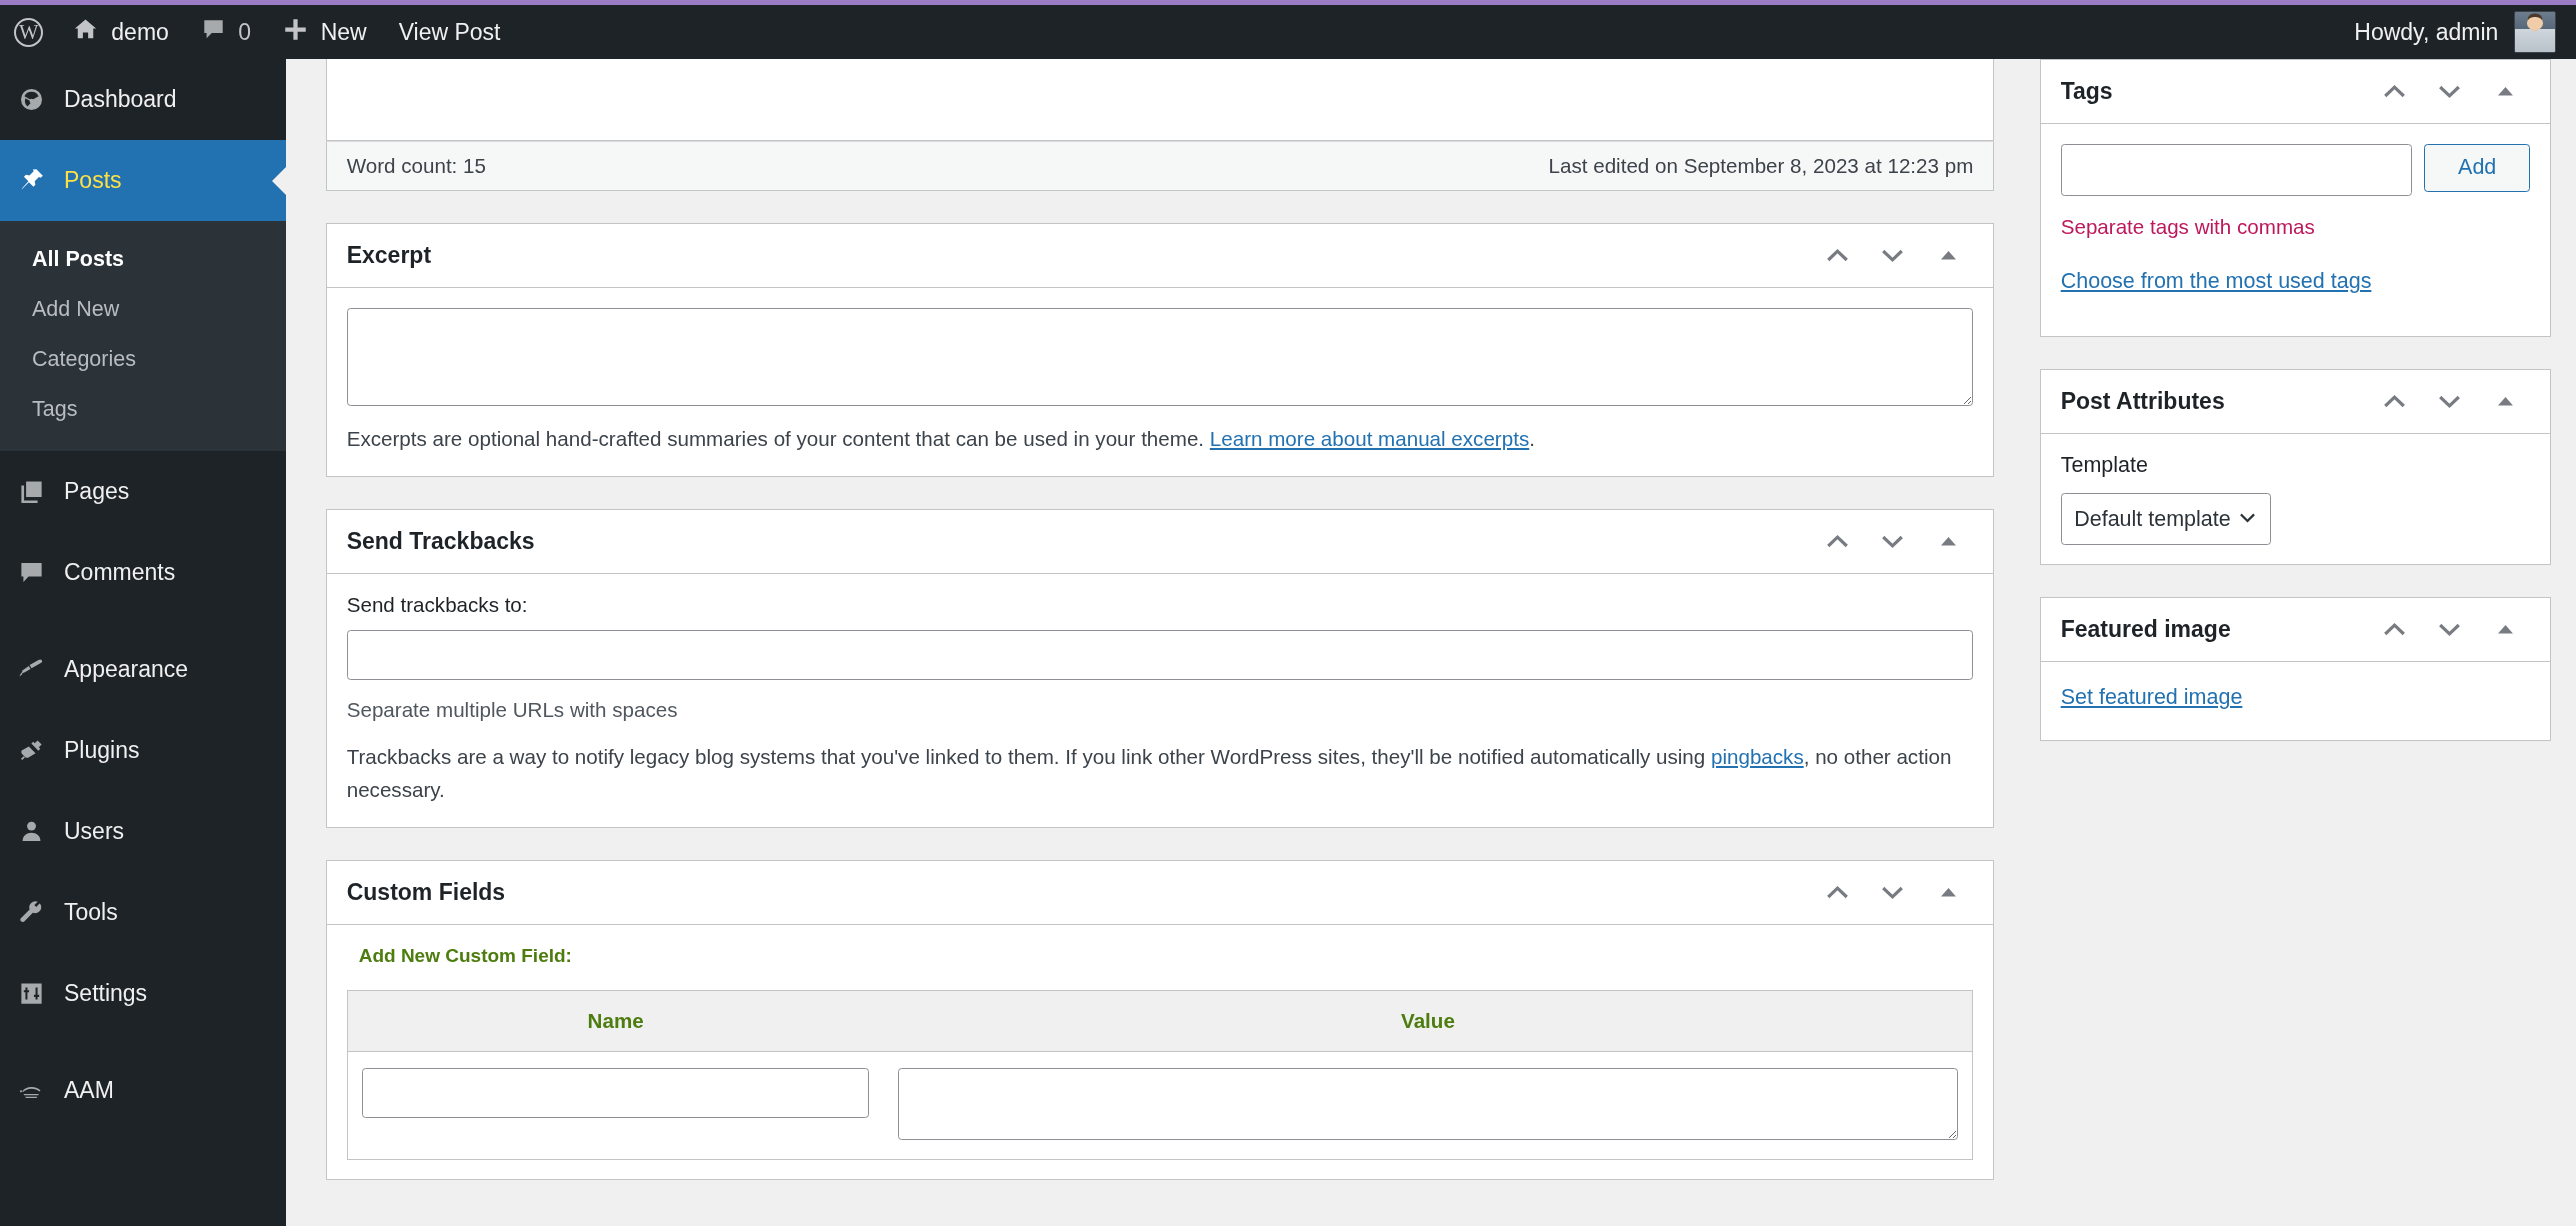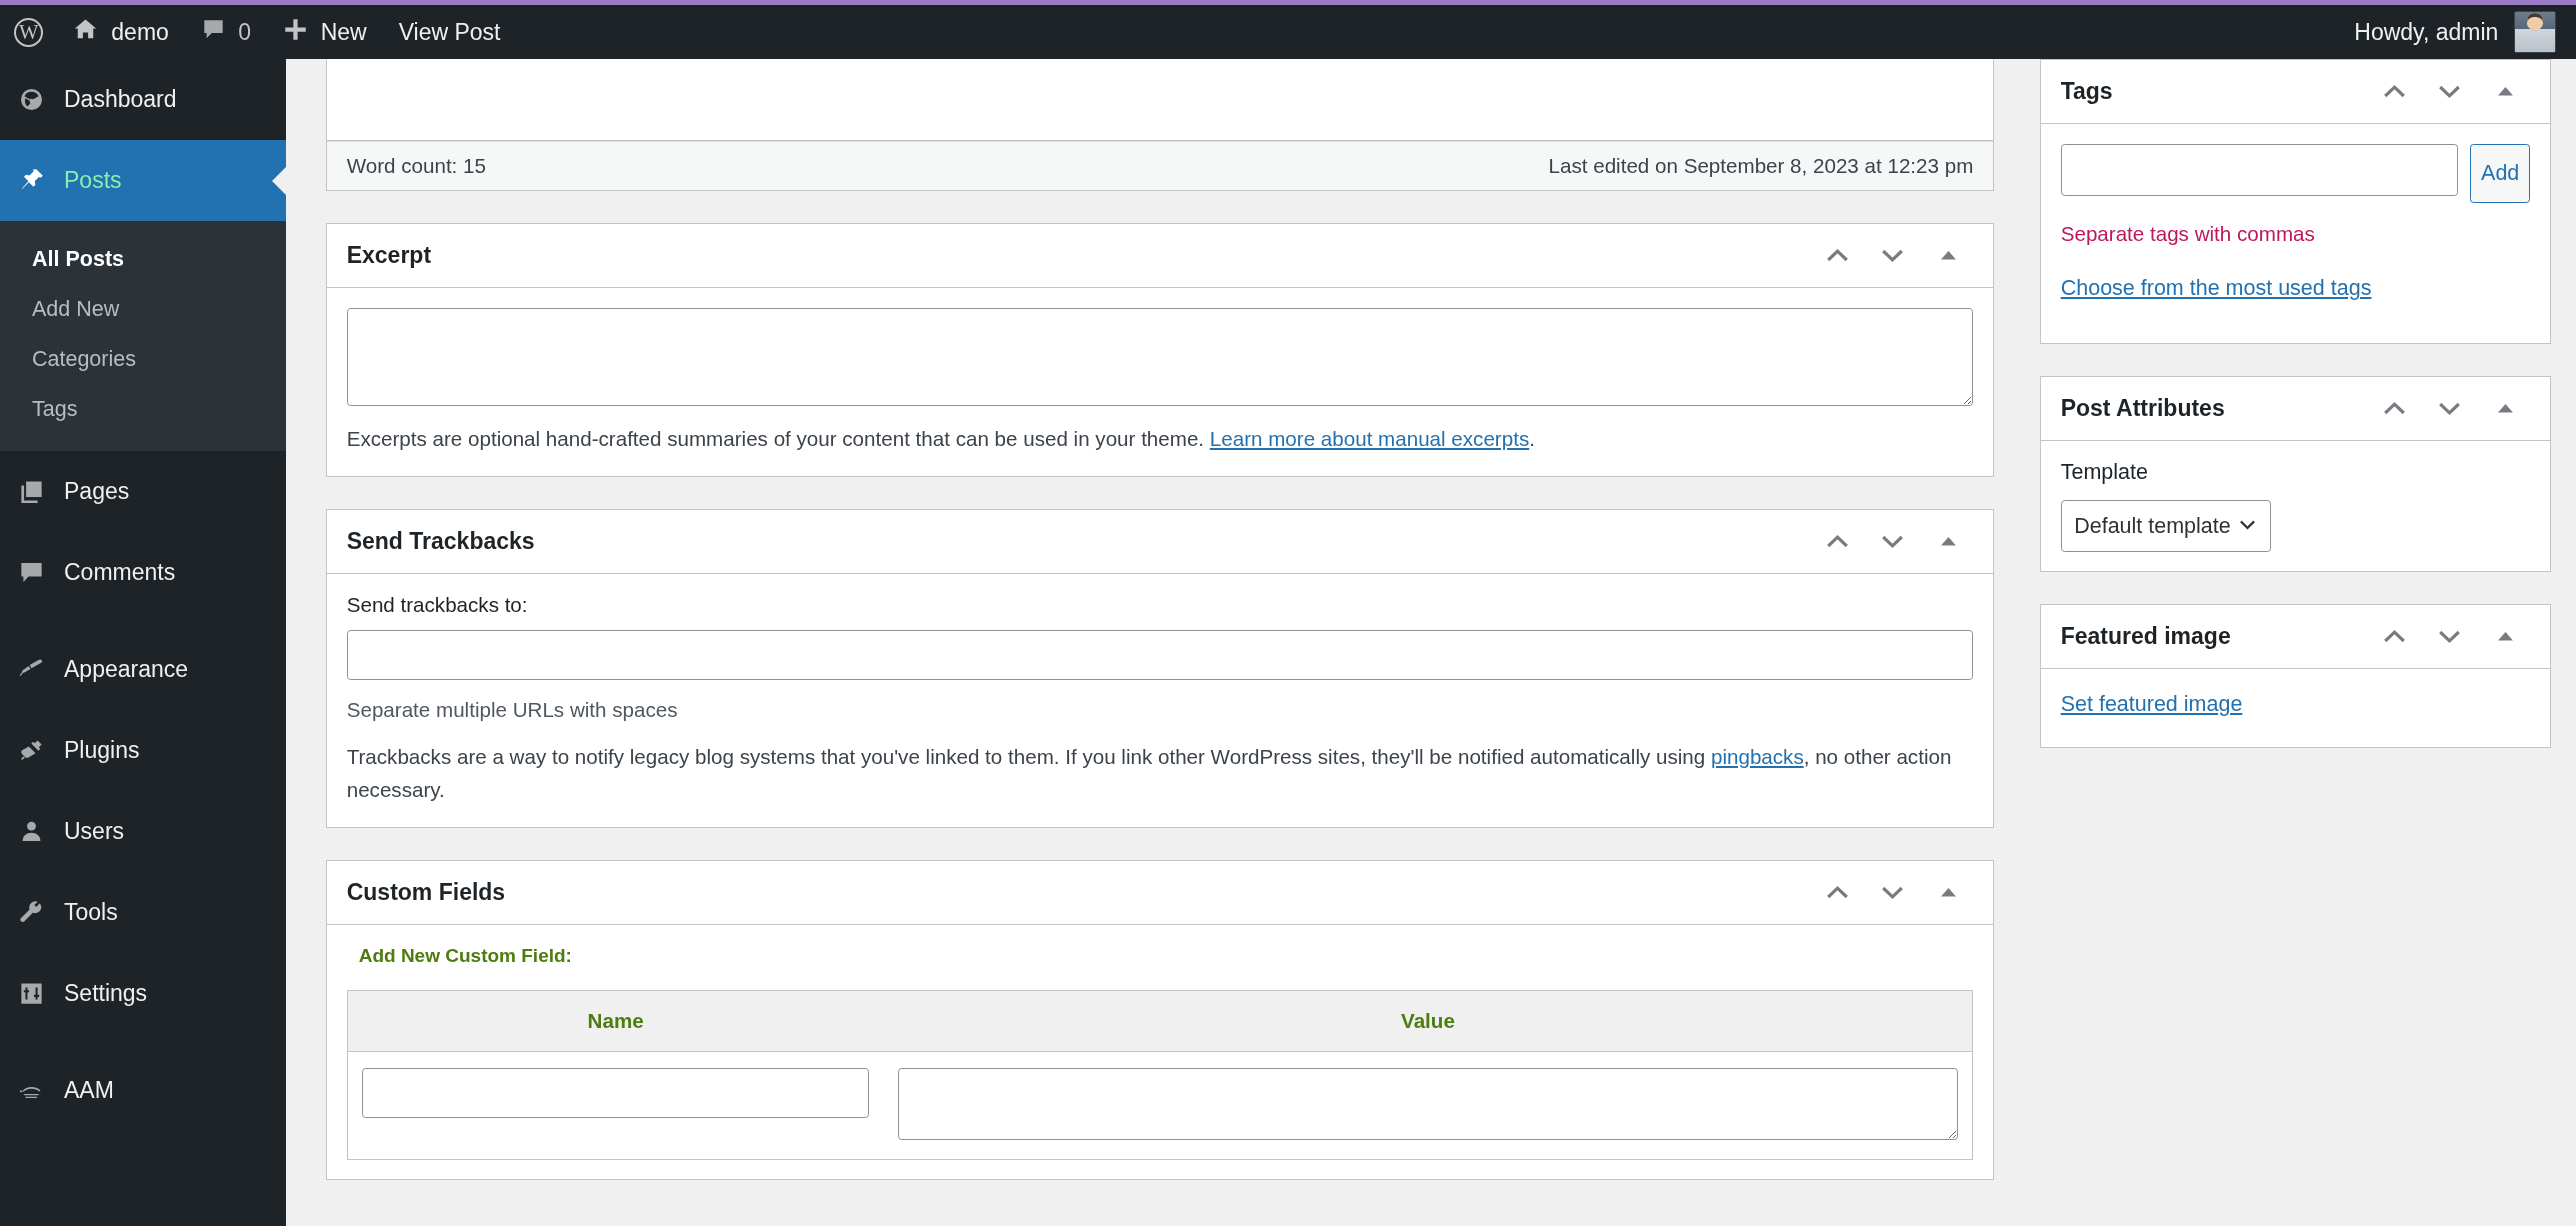--- a/index.html
+++ b/index.html
@@ -93,21 +93,21 @@
     height: 81px;
     padding-left: 16px;
     color: #f0f0f1;
     font-size: 23px;
     cursor: pointer;
     position: relative;
   }
   .menu-item .mlabel { margin-left: 18px; }
   .menu-item.current {
     background: #2271b1;
-    color: #86efac;
+    color: #fde047;
     font-weight: normal;
   }
   .menu-item.current::after {
     content: "";
     position: absolute; right: 0; top: 50%;
     transform: translateY(-50%);
     border-style: solid;
     border-width: 14.3px 14.3px 14.3px 0;
     border-color: transparent #f0f0f1 transparent transparent;
   }
@@ -281,22 +281,22 @@
     height: 52px;
     border: 0.9px solid #8c8f94;
     border-radius: 3.6px;
     background: #fff;
     font-size: 20.6px;
     padding: 0 10.7px;
     outline: none;
     font-family: "Liberation Sans", sans-serif;
   }
   .btn-secondary {
-    height: 59px;
-    padding: 0 10px;
+    height: 48px;
+    padding: 0 33px;
     background: #f6f7f7;
     border: 0.9px solid #2271b1;
     border-radius: 3.6px;
     color: #2271b1;
     font-size: 21.5px;
     cursor: pointer;
     font-family: "Liberation Sans", sans-serif;
   }
   .side-help {
     font-size: 20.6px;

